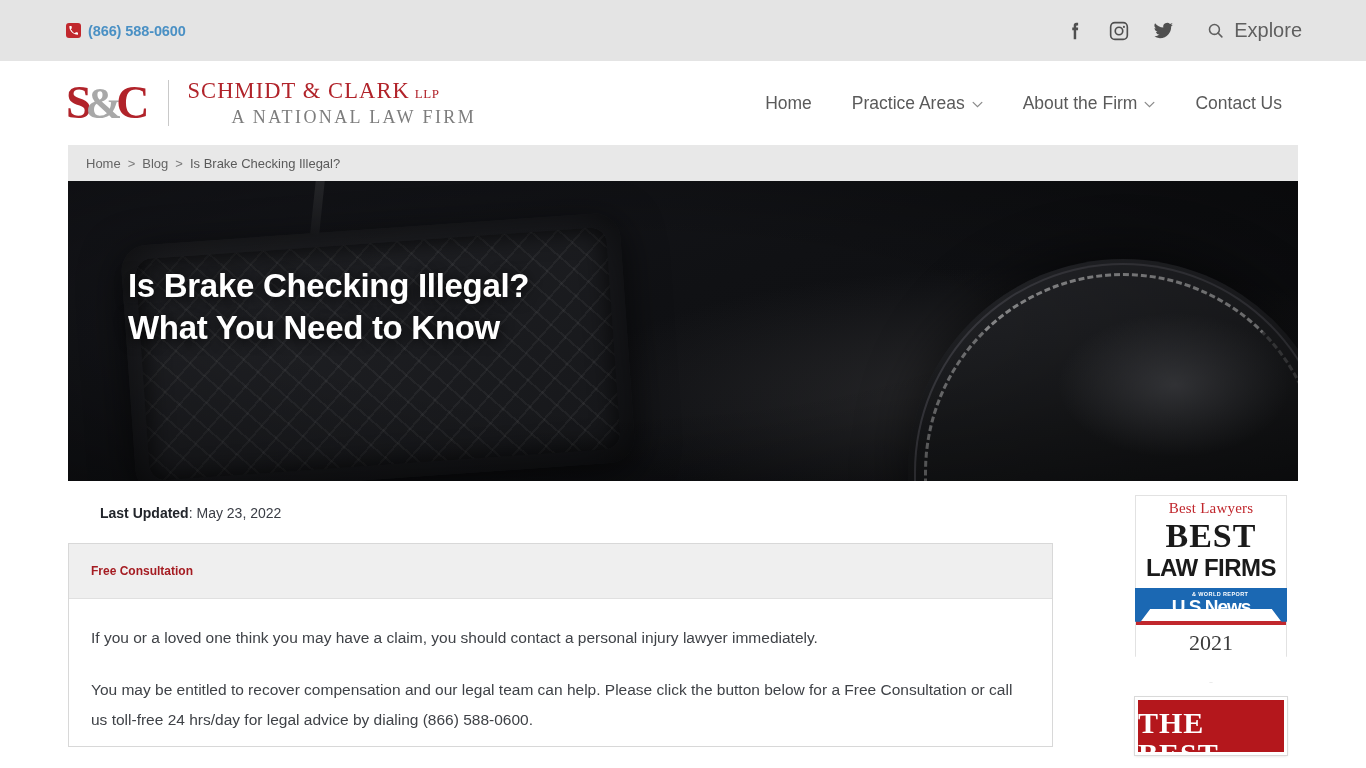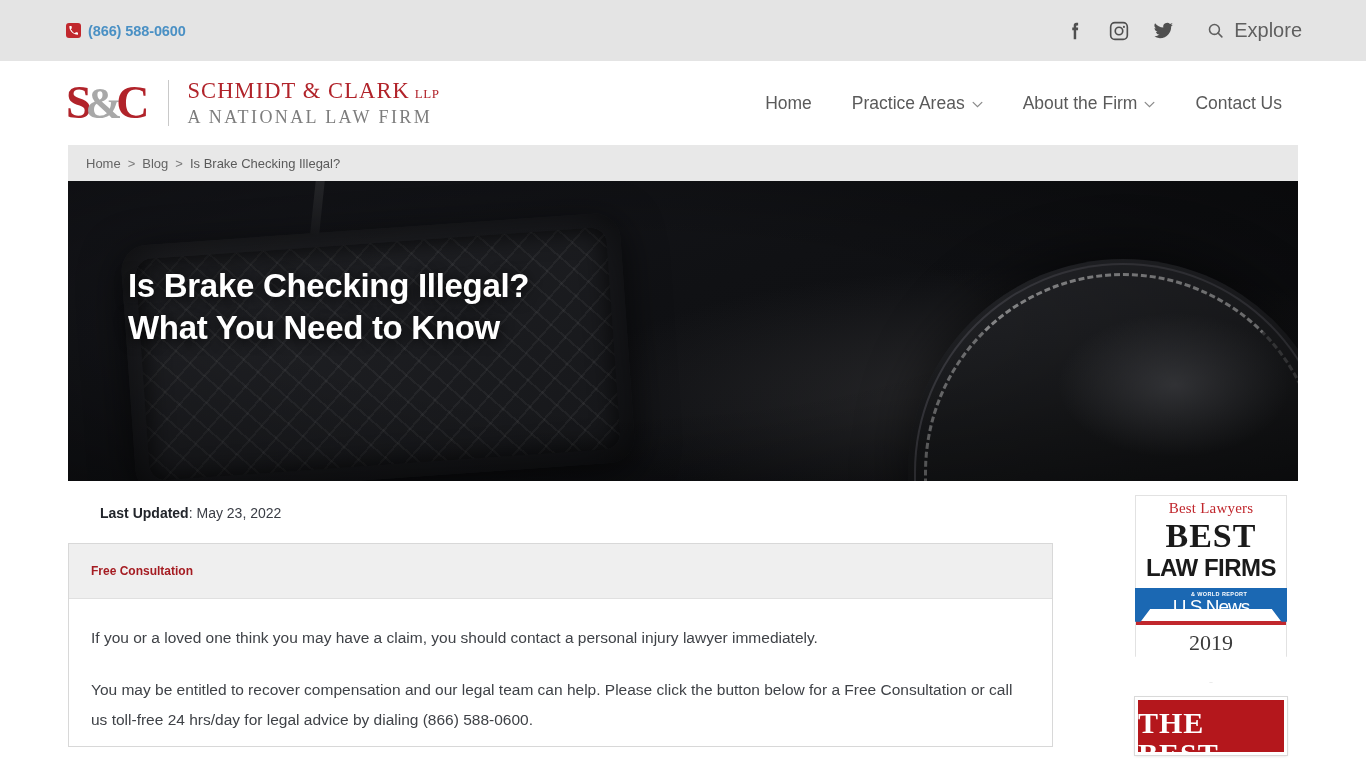--- a/index.html
+++ b/index.html
@@ -69,20 +69,21 @@
   .logo-line1{
     font-family:"Liberation Serif", serif;
     font-size:22.5px; color:#b1232a; letter-spacing:1.1px;
     display:flex; align-items:baseline; gap:5px; white-space:nowrap;
   }
   .logo-llp{ font-size:13px; letter-spacing:0.5px; }
   .logo-line2{
     font-family:"Liberation Serif", serif;
     font-size:18px; color:#7d7d7d; letter-spacing:2.4px;
     white-space:nowrap;
+    margin-left:44px;
   }
   .nav{
     position:absolute; right:64px; top:0; height:84px;
     display:flex; align-items:center; gap:0;
   }
   .nav-item{
     font-size:17.5px; color:#5a5a5a; cursor:pointer;
     padding:0 20px; display:flex; align-items:center; gap:7px;
     white-space:nowrap;
   }
@@ -226,21 +227,21 @@
   }
   .ribbon-inner{
     display:flex; flex-direction:column; align-items:center;
     line-height:1; margin-top:-2px;
   }
   .rb-sub{
     font-size:5.5px; font-weight:bold; color:#ffffff;
     letter-spacing:0.4px; align-self:flex-end; margin-right:2px;
   }
   .rb-main{
-    font-size:19px; font-weight:normal; color:#ffffff;
+    font-size:19px; font-weight:bold; color:#ffffff;
     letter-spacing:-1px; font-family:"Liberation Sans", sans-serif;
   }
   .ribbon-red{
     width:150px; height:4px; background:#c1272d; margin-top:-1px;
   }
   .bl-year{
     font-family:"Liberation Serif", serif;
     font-size:22px; color:#3a3a3a; margin-top:5px;
   }
   .badge-thebest{
@@ -384,20 +385,20 @@
       <div class="bl-top">Best Lawyers</div>
       <div class="bl-best">BEST</div>
       <div class="bl-firms">LAW FIRMS</div>
       <div class="ribbon">
         <div class="ribbon-inner">
           <span class="rb-sub">&amp; WORLD REPORT</span>
           <span class="rb-main">U.S.News</span>
         </div>
       </div>
       <div class="ribbon-red"></div>
-      <div class="bl-year">2019</div>
+      <div class="bl-year">2021</div>
     </div>
 
     <div class="badge-thebest">
       <span class="tb-line">THE BEST</span>
     </div>
   </div>
 </div>
 
 </body></html>

